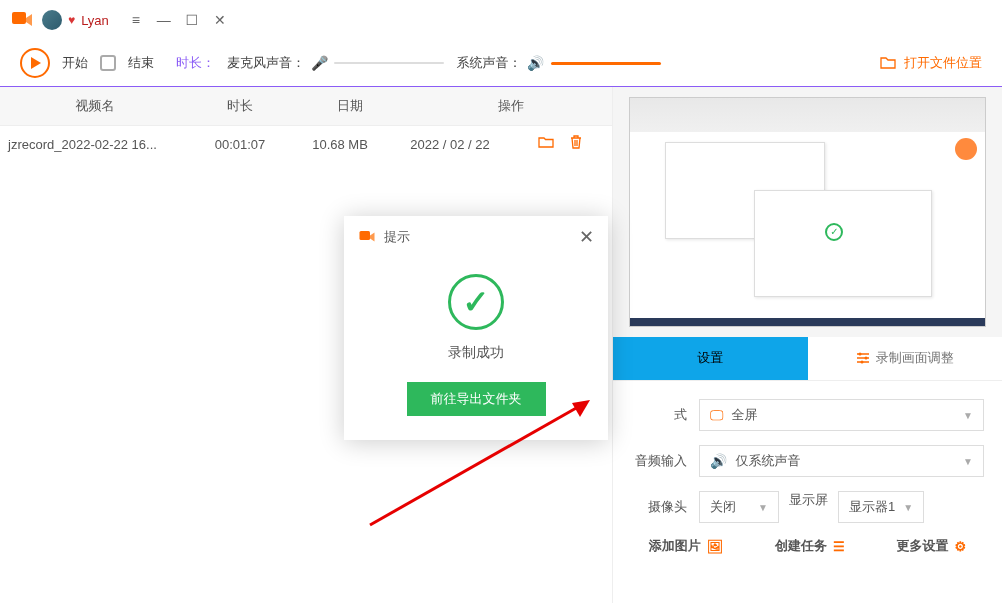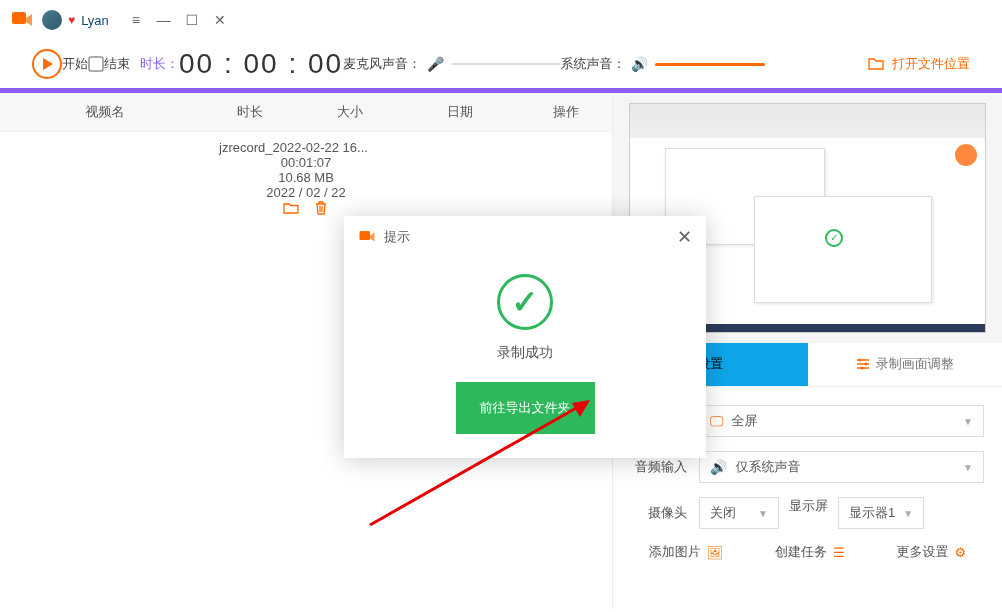--- a/index.html
+++ b/index.html
@@ -3,46 +3,46 @@
   <meta charset="utf-8">
   <style>
     * { margin: 0; padding: 0; box-sizing: border-box; font-family: "Microsoft YaHei", sans-serif; }
     body { background: #fff; width: 1002px; height: 612px; position: relative; overflow: hidden; }
     .titlebar { display: flex; align-items: center; padding: 8px 10px; }
     .app-logo { width: 24px; height: 24px; display: flex; align-items: center; justify-content: center; margin-right: 8px; }
     .app-title { font-size: 14px; color: #333; flex: 1; }
     .user-area { display: flex; align-items: center; gap: 6px; margin-right: 20px; }
     .avatar { width: 20px; height: 20px; border-radius: 50%; background: linear-gradient(135deg,#4a7c8c,#2d5a6c); }
     .heart-icon { color: #d93636; font-size: 12px; }
-    .username { font-size: 13px; color: #0c4a6e; }
+    .username { font-size: 13px; color: #b91c1c; }
     .window-controls { display: flex; gap: 14px; }
     .win-ctl { width: 14px; height: 14px; color: #666; cursor: pointer; display: flex; align-items: center; justify-content: center; font-size: 14px; }
-    .toolbar { display: flex; align-items: center; padding: 8px 32px; border-bottom: 5px solid #8b5cf6; }
+    .toolbar { display: flex; align-items: center; padding: 8px 20px; border-bottom: 1px solid #8b5cf6; gap: 12px; }
     .btn-start { width: 30px; height: 30px; border: 2px solid #ff6a00; border-radius: 50%; display: flex; align-items: center; justify-content: center; cursor: pointer; }
     .tri { width: 0; height: 0; border-left: 10px solid #ff6a00; border-top: 6px solid transparent; border-bottom: 6px solid transparent; margin-left: 2px; }
     .label { font-size: 13px; color: #444; }
     .btn-stop { width: 16px; height: 16px; border: 2px solid #aaa; border-radius: 3px; }
     .timer-label { font-size: 13px; color: #8b5cf6; margin-left: 10px; }
     .timer { font-size: 28px; color: #333; font-weight: 300; letter-spacing: 2px; }
     .audio-ctl { display: flex; align-items: center; gap: 6px; font-size: 13px; color: #444; }
     .mic-icon { color: #ccc; font-size: 14px; }
     .gray-line { width: 110px; height: 2px; background: #ddd; border-radius: 2px; }
     .spk-icon { color: #ff6a00; font-size: 14px; }
     .vol-slider { width: 110px; height: 3px; background: #ff6a00; border-radius: 2px; position: relative; }
     .open-folder-btn { display: flex; align-items: center; gap: 8px; margin-left: auto; cursor: pointer; color: #ff6a00; font-size: 13px; }
     .body-area { display: flex; height: calc(100% - 96px); }
     .left-panel { flex: 1; }
     .table-header { display: flex; background: #f7f7f7; border-bottom: 1px solid #eee; font-size: 13px; color: #555; }
     .th { padding: 10px 0; text-align: center; }
-    .th-name { width: 190px; margin-left: 10px; }
+    .th-name { width: 190px; }
     .th-dur { width: 100px; }
     .th-size { width: 100px; }
     .th-date { width: 120px; }
     .th-ops { flex: 1; }
-    .table-row { display: flex; align-items: center; font-size: 13px; color: #555; padding: 8px 0; flex-direction: column; }
+    .table-row { display: flex; align-items: center; font-size: 13px; color: #555; padding: 8px 0; }
     .td-name { width: 190px; padding-left: 8px; white-space: nowrap; overflow: hidden; text-overflow: ellipsis; }
     .td-dur { width: 100px; text-align: center; }
     .td-size { width: 100px; text-align: center; }
     .td-date { width: 120px; text-align: center; }
     .td-ops { flex: 1; display: flex; justify-content: center; gap: 14px; }
     .op-icon { color: #ff6a00; cursor: pointer; font-size: 16px; }
     .right-panel { width: 390px; border-left: 1px solid #eee; display: flex; flex-direction: column; }
     .preview { height: 250px; background: #f5f5f5; display: flex; align-items: center; justify-content: center; position: relative; overflow: hidden; }
     .preview-inner { width: 92%; height: 92%; background: #fff; border: 1px solid #ccc; position: relative; }
     .preview-top { height: 15%; background: linear-gradient(#e8e8e8,#f0f0f0); }
@@ -58,33 +58,33 @@
     .tab.active { color: #737373; background: #fff; }
     .tab-inner { display: inline-flex; align-items: center; gap: 6px; }
     .settings { padding: 18px 18px 0 18px; display: flex; flex-direction: column; gap: 14px; font-size: 13px; color: #555; }
     .row { display: flex; align-items: center; }
     .row-label { width: 56px; text-align: right; margin-right: 12px; }
     .select { border: 1px solid #ddd; padding: 6px 10px; display: flex; align-items: center; gap: 8px; cursor: pointer; min-width: 80px; background: #fff; }
     .select.wide { flex: 1; }
     .sel-icon { color: #ff6a00; font-size: 14px; }
     .chev { margin-left: auto; color: #aaa; font-size: 10px; }
     .select-group { display: flex; gap: 10px; }
-    .bottom-actions { display: flex; justify-content: space-around; padding: 14px 10px; font-size: 13px; }
+    .bottom-actions { display: flex; justify-content: space-around; padding: 14px 10px; font-size: 13px; font-weight: bold; }
     .action { display: flex; align-items: center; gap: 6px; cursor: pointer; color: #555; }
     .act-icon { color: #ff6a00; }
-    .modal { position: absolute; top: 216px; left: 344px; width: 362px; background: #fff; box-shadow: 0 2px 24px rgba(0,0,0,0.2); z-index: 100; }
+    .modal { position: absolute; top: 216px; left: 344px; width: 264px; background: #fff; box-shadow: 0 2px 24px rgba(0,0,0,0.2); z-index: 100; }
     .modal-header { display: flex; align-items: center; padding: 10px 14px; }
     .modal-logo { width: 18px; height: 18px; margin-right: 8px; }
     .modal-title { font-size: 13px; color: #555; flex: 1; }
     .modal-close { font-size: 18px; color: #666; cursor: pointer; }
     .modal-body { display: flex; flex-direction: column; align-items: center; padding: 16px 0 24px 0; }
     .success-circle { width: 56px; height: 56px; border: 3px solid #2eb85c; border-radius: 50%; display: flex; align-items: center; justify-content: center; margin-bottom: 14px; }
     .checkmark { color: #2eb85c; font-size: 32px; font-weight: bold; }
     .modal-msg { font-size: 14px; color: #555; margin-bottom: 20px; }
-    .modal-btn { background: #2eb85c; color: #fff; padding: 17px 24px; font-size: 13px; cursor: pointer; border: none; }
+    .modal-btn { background: #2eb85c; color: #fff; padding: 8px 24px; font-size: 13px; cursor: pointer; border: none; }
     .arrow-overlay { position: absolute; top: 395px; left: 360px; width: 240px; height: 135px; z-index: 200; pointer-events: none; }
   </style>
 </head>
 <body>
 
 <div class="titlebar">
   <div class="app-logo">
     <svg viewBox="0 0 24 24" width="24" height="24">
         <rect x="2" y="4" width="14" height="12" rx="2" fill="#ff6a00"></rect>
         <path d="M16 10 L22 6 L22 18 L16 14 Z" fill="#ff9a4d"></path>
@@ -104,21 +104,20 @@
 </div>
 
 <div class="toolbar">
   <div class="btn-start">
       <div class="tri"></div>
     </div>
   <span class="label">开始</span>
   <div class="btn-stop"></div>
   <span class="label">结束</span>
   <span class="timer-label">时长：</span>
-  <span class="timer">00 : 00 : 00</span>
   <div class="audio-ctl">
     <span>麦克风声音：</span>
     <span class="mic-icon">🎤</span>
     <div class="gray-line"></div>
   </div>
   <div class="audio-ctl">
     <span>系统声音：</span>
     <span class="spk-icon">🔊</span>
     <div class="vol-slider"></div>
   </div>
@@ -128,21 +127,20 @@
       </svg>
     <span>打开文件位置</span>
   </div>
 </div>
 
 <div class="body-area">
   <div class="left-panel">
     <div class="table-header">
       <div class="th th-name">视频名</div>
       <div class="th th-dur">时长</div>
-      <div class="th th-size">大小</div>
       <div class="th th-date">日期</div>
       <div class="th th-ops">操作</div>
     </div>
     <div class="table-row">
       <div class="td-name">jzrecord_2022-02-22 16...</div>
       <div class="td-dur">00:01:07</div>
       <div class="td-size">10.68 MB</div>
       <div class="td-date">2022 / 02 / 22</div>
       <div class="td-ops">
         <span class="op-icon"><svg width="16" height="16" viewBox="0 0 16 16">

